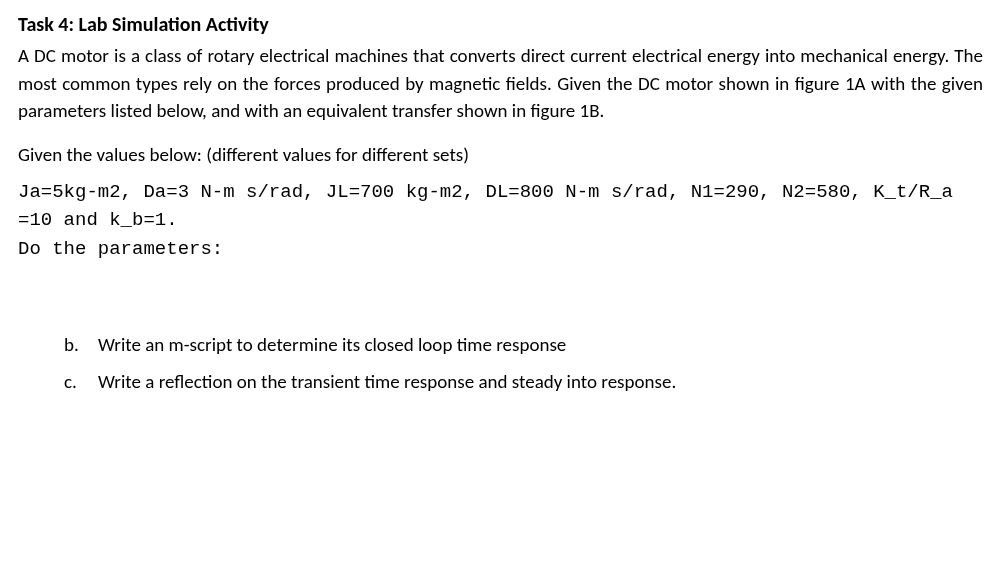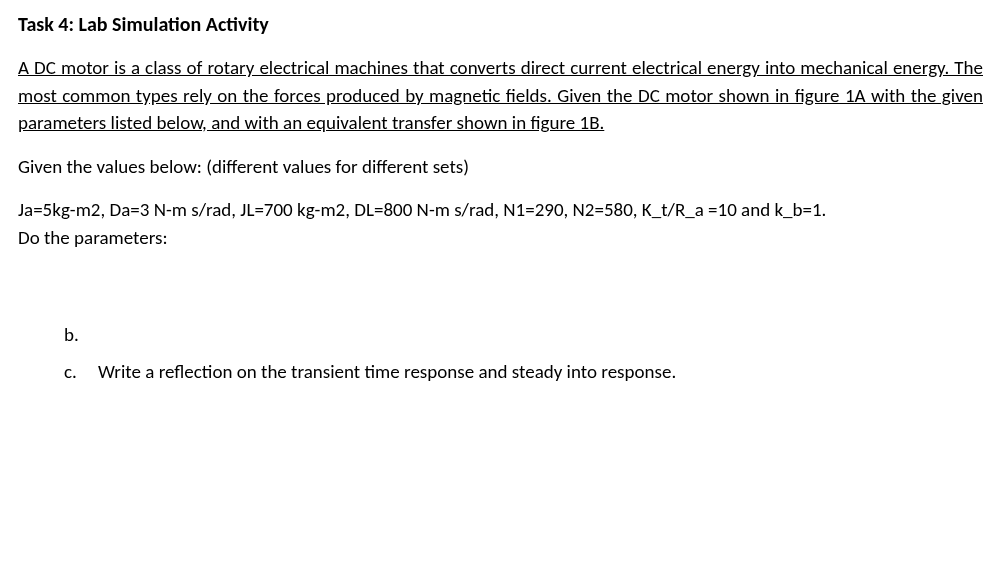--- a/index.html
+++ b/index.html
@@ -11,37 +11,37 @@
       width: 1001px;
       height: 574px;
       background: #ffffff;
       font-family: Calibri, Arial, sans-serif;
       color: #000000;
       padding: 12px 18px;
     }
     .title {
       font-size: 20px;
       font-weight: bold;
-      margin-bottom: 18px;
+      margin-bottom: 6px;
     }
     .paragraph {
       font-size: 19px;
       line-height: 1.45;
       text-align: justify;
       margin-bottom: 18px;
-      text-decoration: underline;
     }
     .given-line {
       font-size: 19px;
-      margin-bottom: 18px;
+      margin-bottom: 12px;
     }
     .values-block {
       font-size: 19px;
       line-height: 1.5;
       margin-bottom: 70px;
+      font-family: Liberation Mono, monospace;
     }
     .list {
       padding-left: 46px;
     }
     .list-item {
       font-size: 19px;
       margin-bottom: 14px;
       display: flex;
     }
     .list-marker {
@@ -58,18 +58,19 @@
 <div class="given-line">Given the values below:  (different values for different sets)</div>
 
 <div class="values-block">
   <span>Ja=5kg-m2, Da=3 N-m s/rad, JL=700 kg-m2, DL=800 N-m s/rad, N1=290, N2=580, K_t/R_a =10 and k_b=1.</span><br>
   <span>Do the parameters:</span>
 </div>
 
 <div class="list">
   <div class="list-item">
     <span class="list-marker">b.</span>
+    <span>Write an m-script to determine its closed loop time response</span>
   </div>
   <div class="list-item">
     <span class="list-marker">c.</span>
     <span>Write a reflection on the transient time response and steady into response.</span>
   </div>
 </div>
 
 </body></html>

